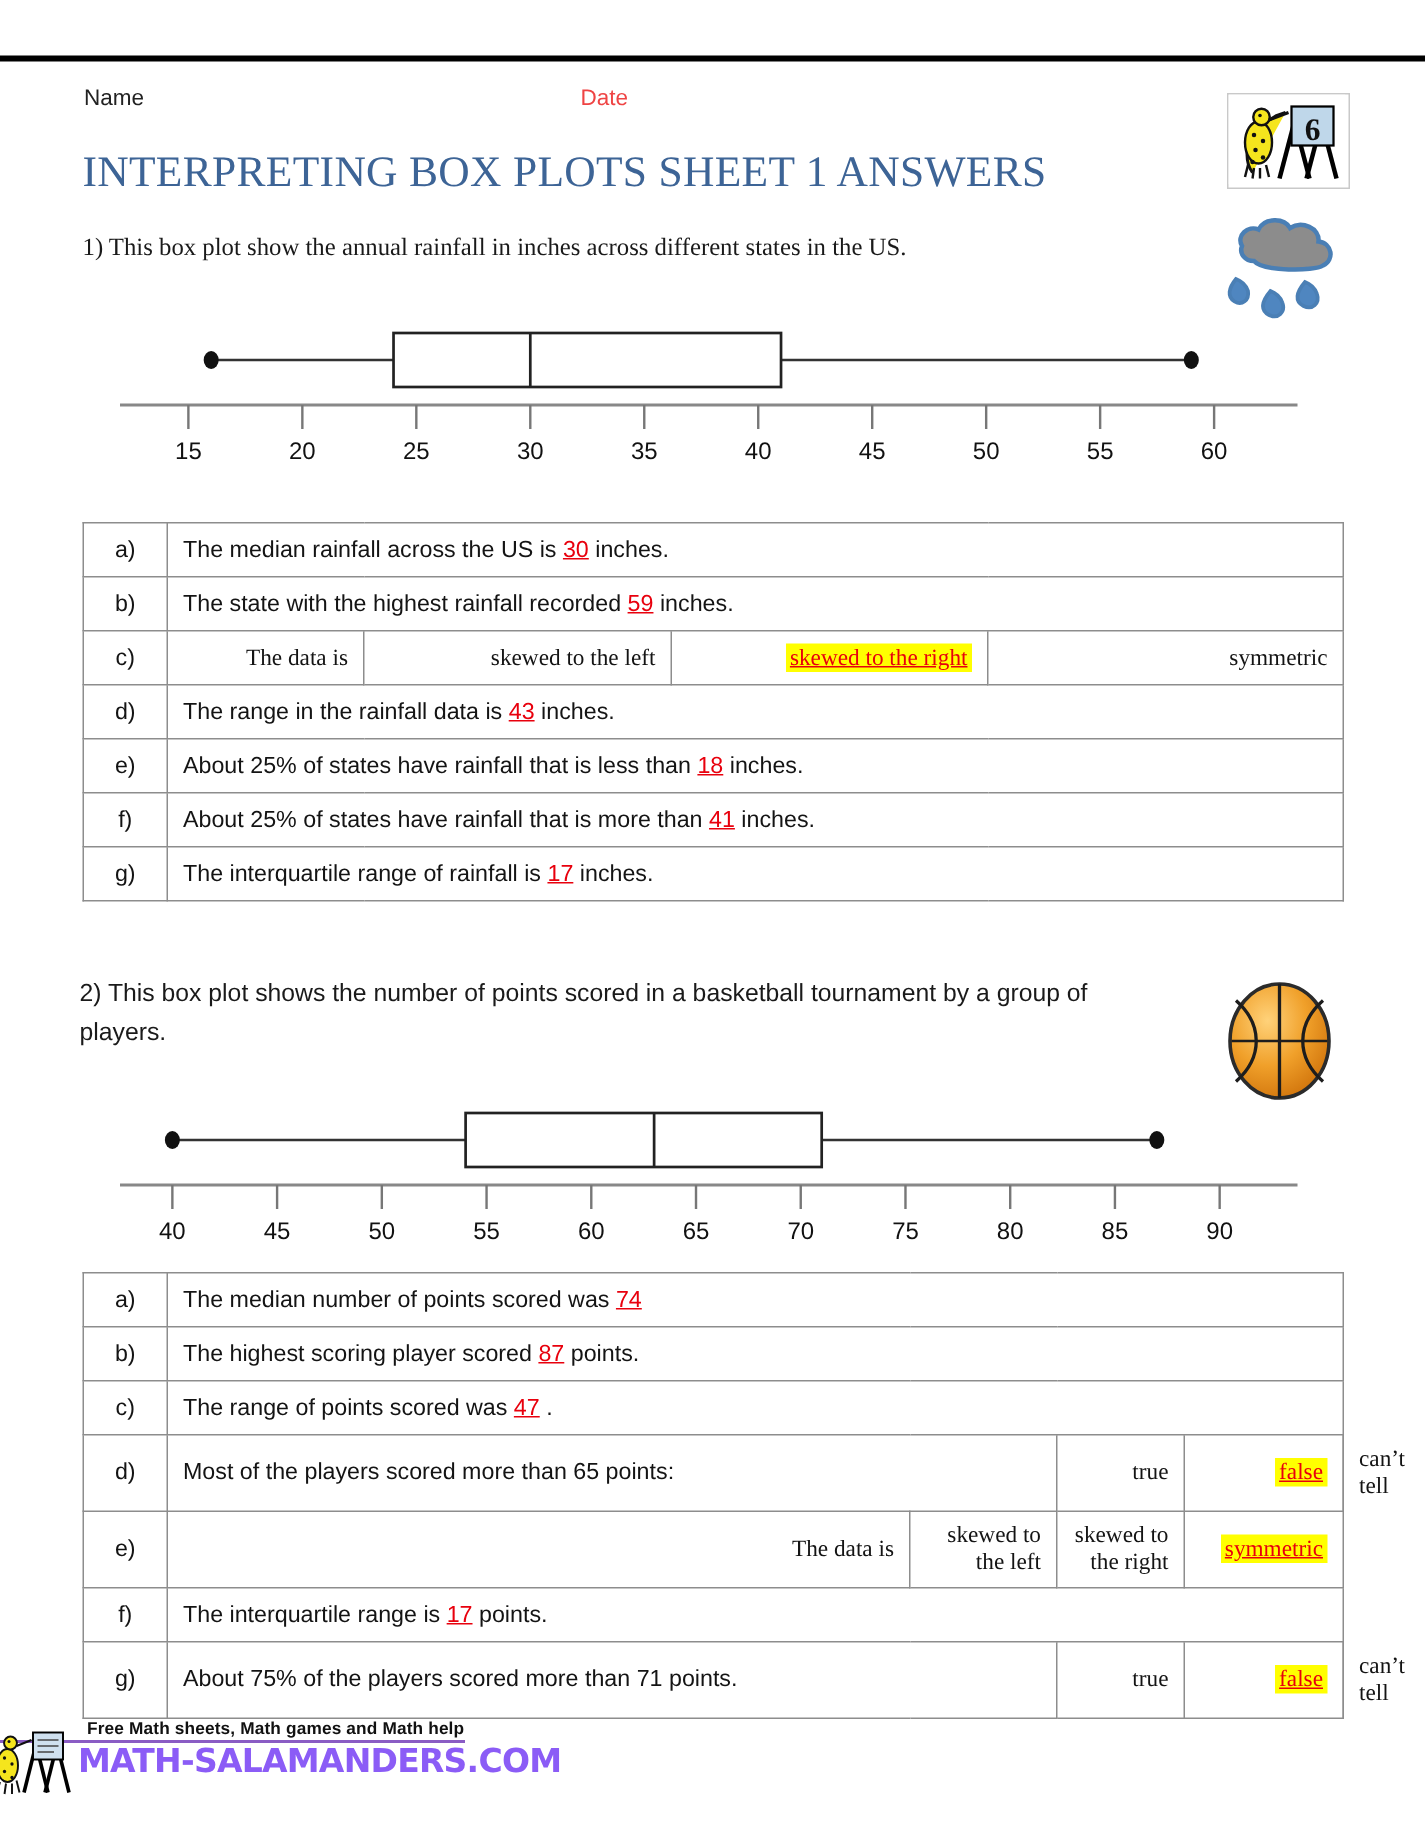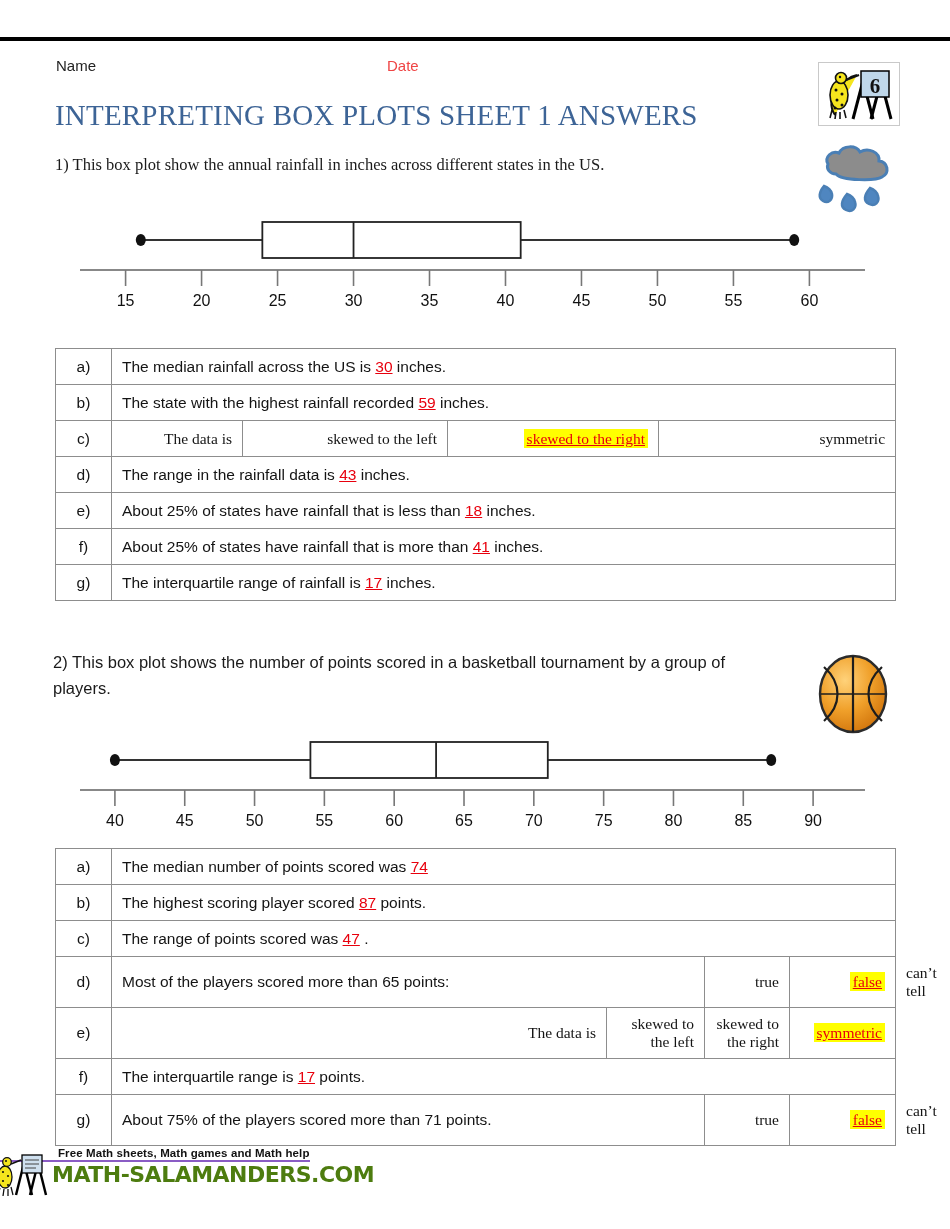--- a/index.html
+++ b/index.html
@@ -52,21 +52,21 @@
   .hl{background:#ffff00;color:#e8000d;text-decoration:underline;
      padding:1px 3px;}
 
   
   .foot{position:absolute;left:0;top:1124px;width:764px;text-align:left;margin-top:19px;}
   .foot-inner{display:inline-block;position:relative;}
   .foot-logo{position:absolute;left:-6px;top:8px;}
   .foot-tag{font-size:11.5px;font-weight:bold;color:#111;padding-left:58px;
     letter-spacing:.1px;border-bottom:2px solid #8a5cc4;display:inline-block;
     padding-bottom:1px;}
-  .foot-dom{font-size:22px;font-weight:bold;color:#4d7c0f;padding-left:52px;
+  .foot-dom{font-size:22px;font-weight:bold;color:#8b5cf6;padding-left:52px;
     font-family:"DejaVu Sans", sans-serif;letter-spacing:-0.5px;}
 </style>
 </head>
 <body>
 
 <div class="page">
 
   <div class="top-rule"></div>
 
   <div class="name-label">Name</div>

